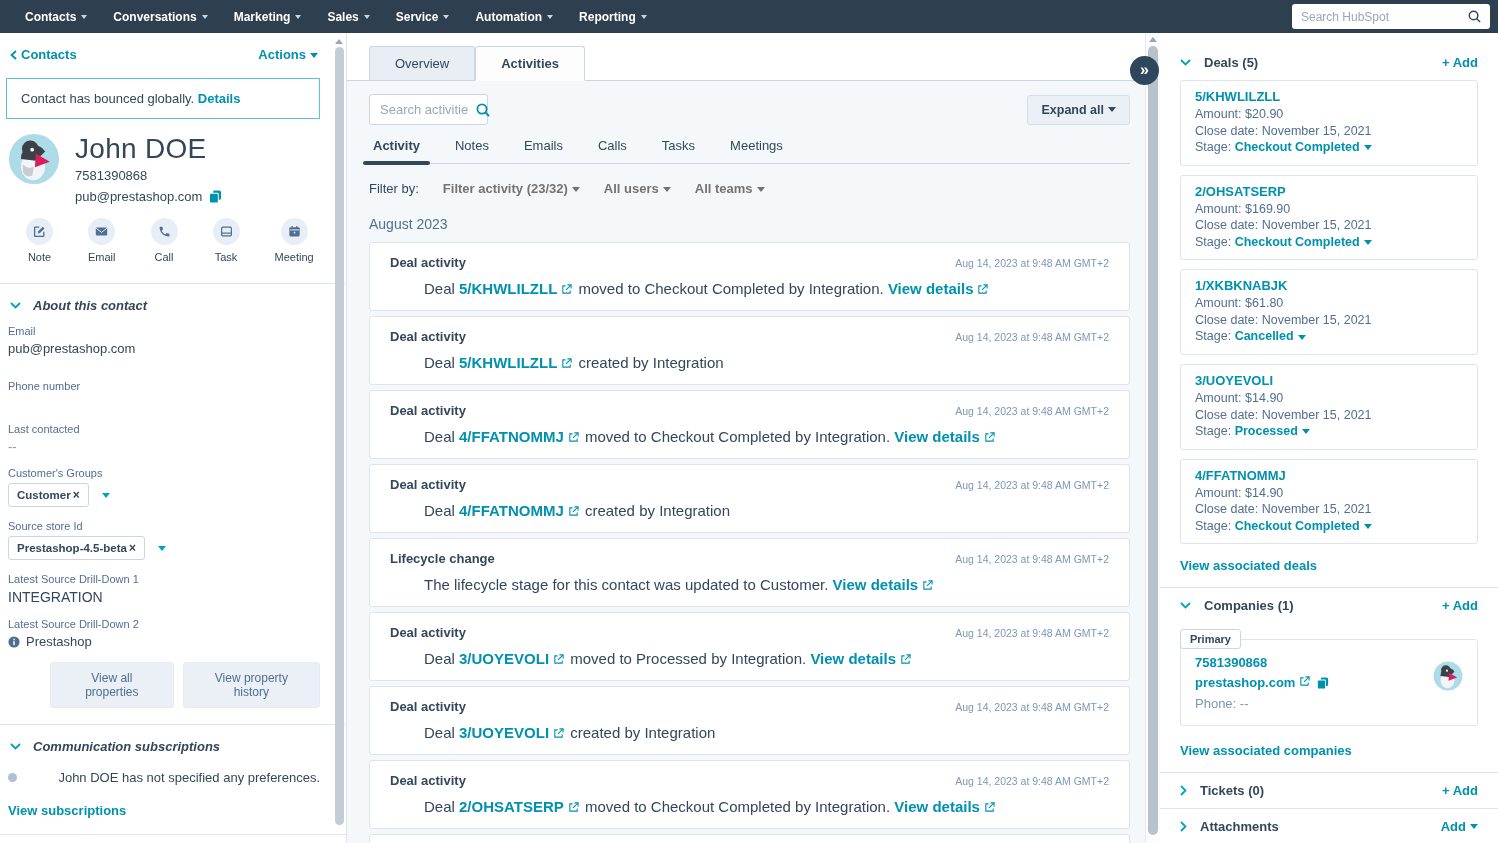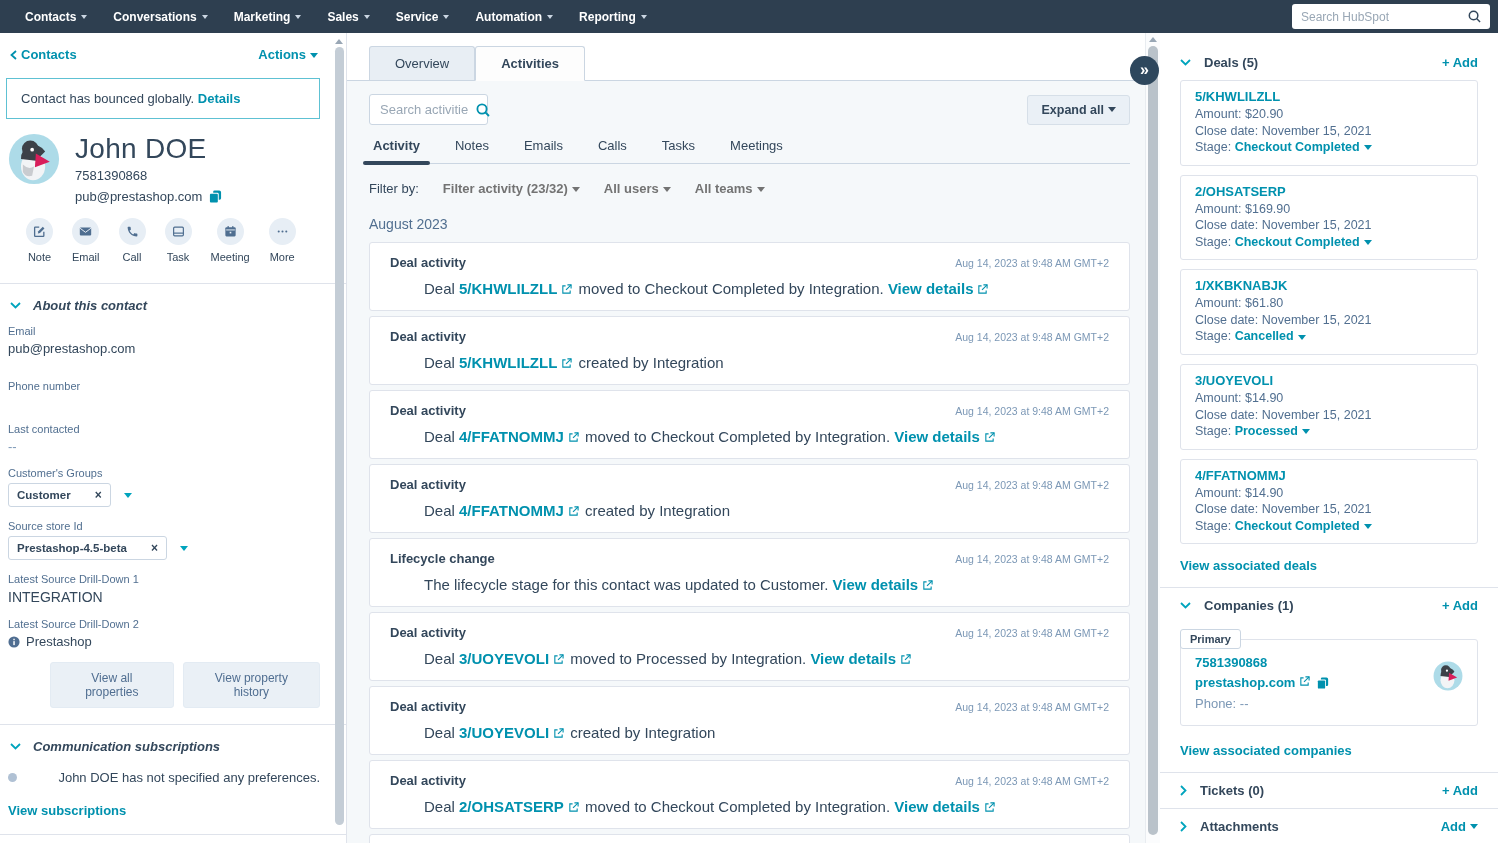--- a/index.html
+++ b/index.html
@@ -23,34 +23,34 @@
   .link { color:#0091ae; font-weight:bold; font-size:13px; text-decoration:none; cursor:pointer; }
   .back-link { display:flex; align-items:center; gap:4px; }
   .caret { display:inline-block; width:0; height:0; border-left:4px solid transparent; border-right:4px solid transparent; border-top:5px solid currentColor; margin-left:4px; vertical-align:middle; }
   .alert-box { border:1px solid #5ec1d3; background:#fff; padding:12px 14px; font-size:13px; color:#33475b; margin-bottom:14px; }
   .profile { display:flex; gap:15px; margin-bottom:14px; padding-left:2px; }
   .avatar { width:52px; height:52px; flex:none; }
   .profile-name { font-size:28px; color:#33475b; letter-spacing:.3px; }
   .profile-id { font-size:13px; margin-top:3px; color:#33475b; }
   .profile-email { font-size:13px; margin-top:6px; color:#33475b; display:flex; align-items:center; gap:7px; }
   .copy-icon { color:#0091ae; cursor:pointer; display:inline-flex; }
-  .quick-actions { display:flex; gap:19px; padding-left:20px; margin:4px 0 20px; }
+  .quick-actions { display:flex; gap:35px; padding-left:20px; margin:4px 0 20px; }
   .qa { display:flex; flex-direction:column; align-items:center; gap:6px; cursor:pointer; }
   .qa-circle { width:27px; height:27px; border-radius:50%; background:#e7eef5; color:#4f6e90; display:flex; align-items:center; justify-content:center; }
   .qa-circle svg { width:13px; height:13px; }
   .qa-label { font-size:11px; color:#33475b; }
   .divider { border-top:1px solid #dfe3eb; margin:0 -26px 0 -6px; }
   .section-header { display:flex; align-items:center; gap:12px; font-size:13px; font-weight:bold; color:#33475b; padding:14px 0 12px 4px;font-style:italic; }
   .chev { color:#00a4bd; display:inline-flex; flex:none; }
   .field { margin-bottom:13px; padding-left:2px; }
   .field-label { font-size:11px; color:#516f90; margin-bottom:4px; }
   .field-value { font-size:13px; color:#33475b; }
   .field-gap { height:14px; }
   .chip-row { display:flex; align-items:center; gap:9px; margin-top:4px; }
-  .chip { border:1px solid #cbd6e2; border-radius:3px; padding:4px 8px; font-size:11.5px; font-weight:bold; color:#33475b; display:inline-flex; align-items:center; gap:24px; background:#fff; }
+  .chip { border:1px solid #cbd6e2; border-radius:3px; padding:4px 8px; font-size:11.5px; font-weight:bold; color:#33475b; display:inline-flex; align-items:center; gap:2px; background:#fff; }
   .chip-x { cursor:pointer; color:#33475b; font-size:12px; }
   .chip-caret { color:#00a4bd; cursor:pointer; }
   .drill2 { display:flex; align-items:center; gap:6px; }
   .btn-row { display:flex; gap:9px; margin:8px 0 16px 44px; }
   .btn-secondary { background:#eaf0f6; border:1px solid #e3ebf3; color:#506e91; font-size:12px; padding:8px 13px; border-radius:3px; cursor:pointer; font-family:inherit; }
   .subs-status { display:flex; align-items:center; gap:9px; font-size:13px; color:#33475b; margin:4px 0 16px 2px;justify-content:space-between; }
   .subs-dot { width:9px; height:9px; border-radius:50%; background:#b0c1d4; flex:none; }
   .lp-scroll { position:absolute; top:6px; right:1px; width:12px; height:100%; }
   .scroll-arrow { width:0; height:0; border-left:4px solid transparent; border-right:4px solid transparent; border-bottom:5px solid #99a7b5; margin:0 auto 3px; }
   .lp-thumb { width:9px; margin:0 auto; background:#c4cdd6; border-radius:5px; height:96%; }

